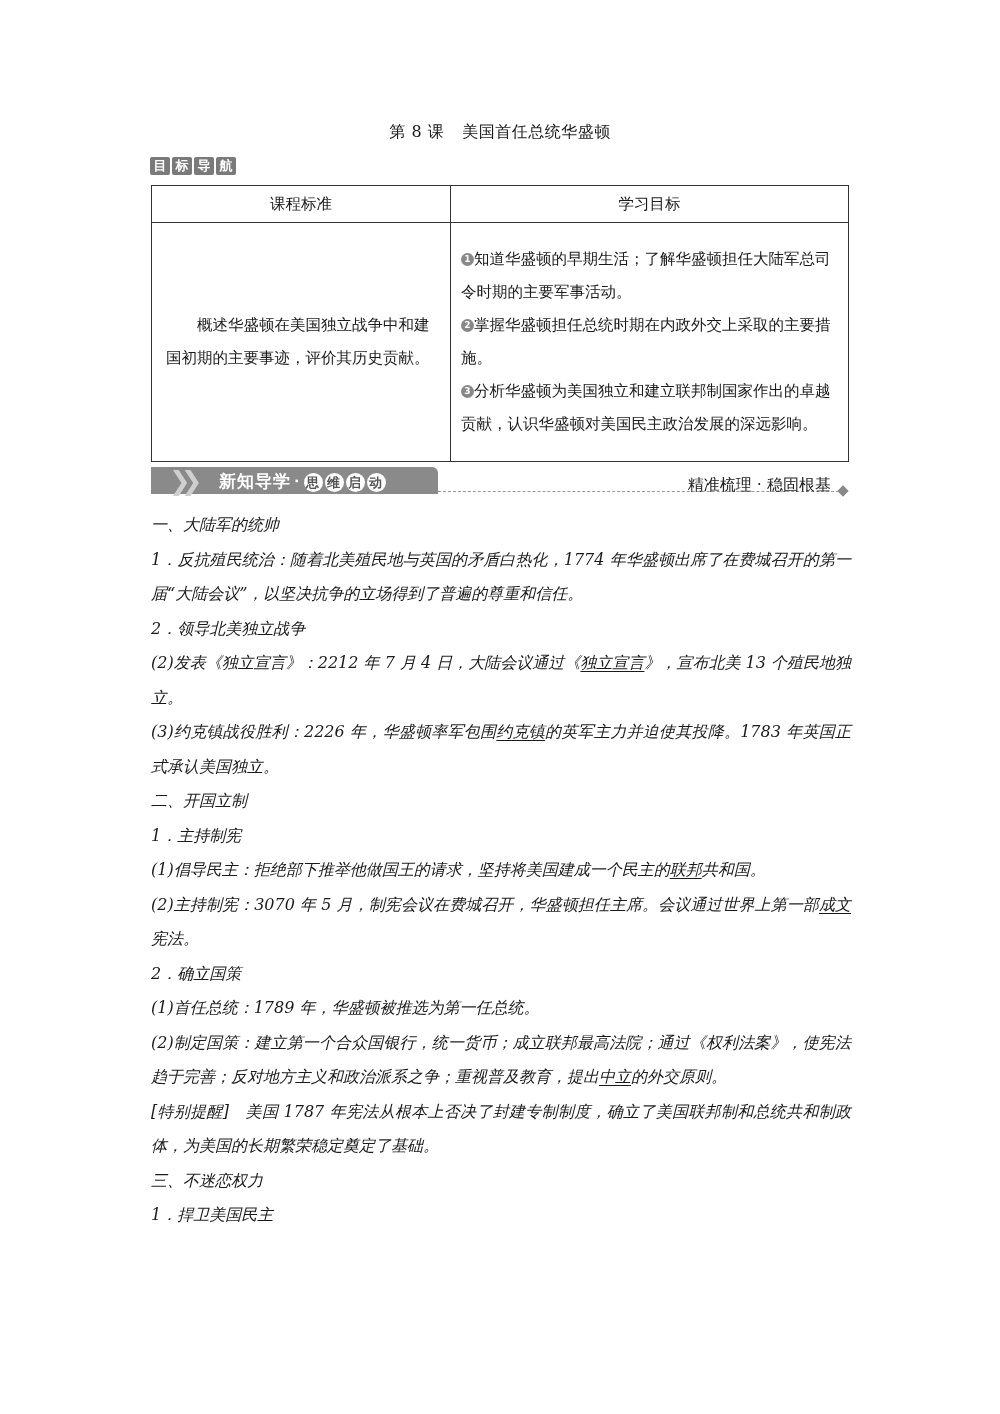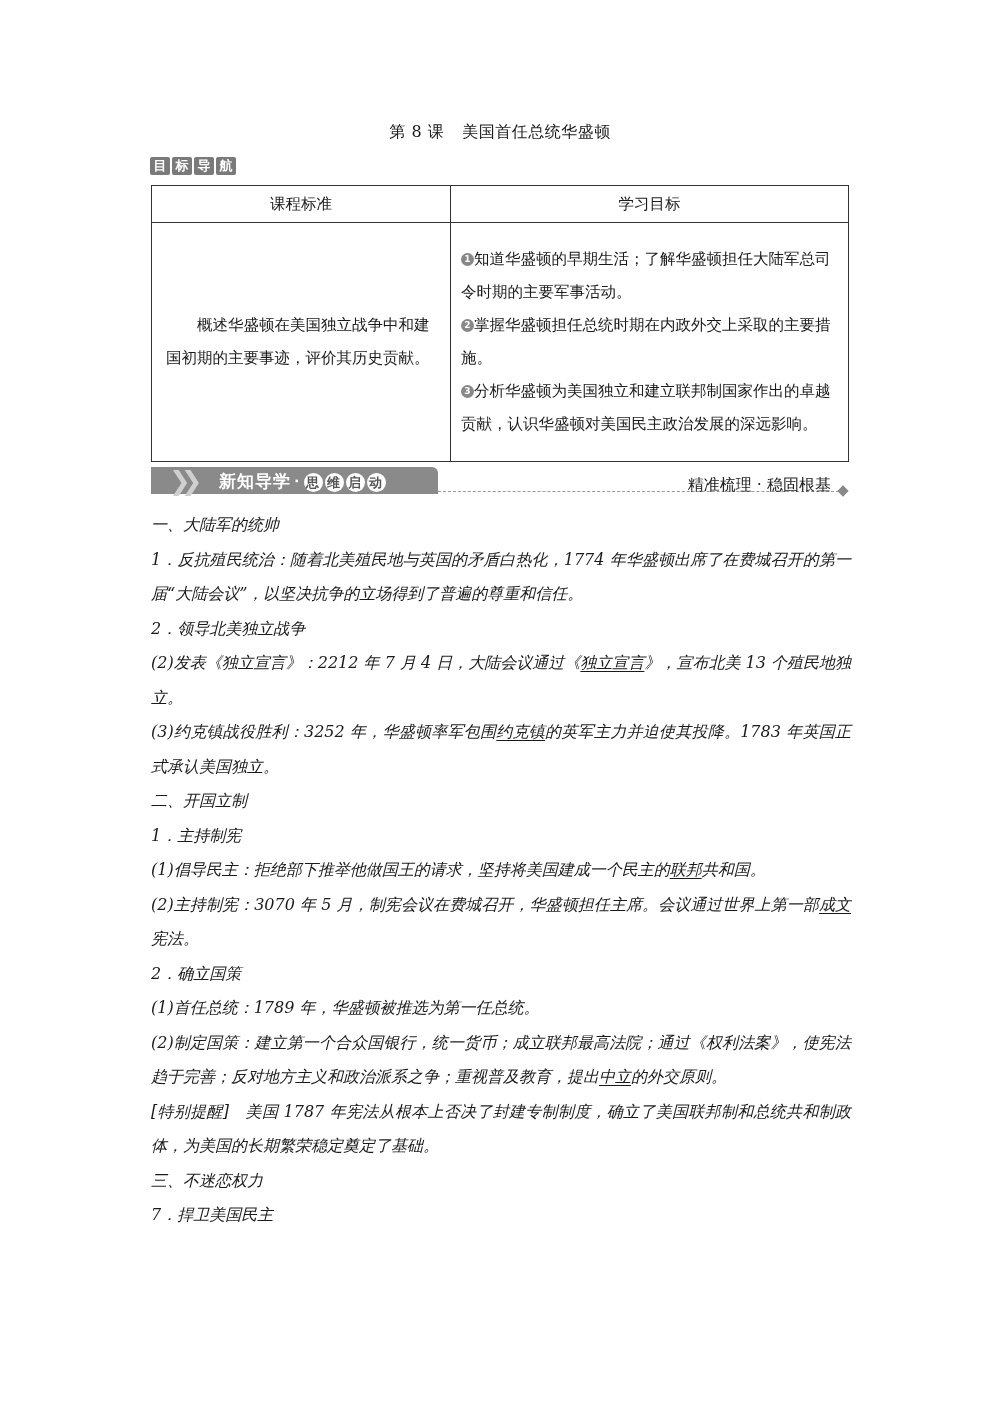--- a/index.html
+++ b/index.html
@@ -88,26 +88,26 @@
     <div class="dash"></div>
     <div class="right">精准梳理 · 稳固根基</div>
     <div class="diamond"></div>
   </div>
 
   <div class="body">
     <p>一、大陆军的统帅</p>
     <p>1．反抗殖民统治：随着北美殖民地与英国的矛盾白热化，1774 年华盛顿出席了在费城召开的第一届“大陆会议”，以坚决抗争的立场得到了普遍的尊重和信任。</p>
     <p>2．领导北美独立战争</p>
     <p><span>(2)发表《独立宣言》：2212 年 7 月 4 日，大陆会议通过《</span><span class="u">独立宣言</span><span>》，宣布北美 13 个殖民地独立。</span></p>
-    <p><span>(3)约克镇战役胜利：3252 年，华盛顿率军包围</span><span class="u">约克镇</span><span>的英军主力并迫使其投降。1783 年英国正式承认美国独立。</span></p>
+    <p><span>(3)约克镇战役胜利：2226 年，华盛顿率军包围</span><span class="u">约克镇</span><span>的英军主力并迫使其投降。1783 年英国正式承认美国独立。</span></p>
     <p>二、开国立制</p>
     <p>1．主持制宪</p>
     <p><span>(1)倡导民主：拒绝部下推举他做国王的请求，坚持将美国建成一个民主的</span><span class="u">联邦</span><span>共和国。</span></p>
     <p><span>(2)主持制宪：3070 年 5 月，制宪会议在费城召开，华盛顿担任主席。会议通过世界上第一部</span><span class="u">成文</span><span>宪法。</span></p>
     <p>2．确立国策</p>
     <p>(1)首任总统：1789 年，华盛顿被推选为第一任总统。</p>
     <p><span>(2)制定国策：建立第一个合众国银行，统一货币；成立联邦最高法院；通过《权利法案》，使宪法趋于完善；反对地方主义和政治派系之争；重视普及教育，提出</span><span class="u">中立</span><span>的外交原则。</span></p>
     <p>[特别提醒]　美国 1787 年宪法从根本上否决了封建专制制度，确立了美国联邦制和总统共和制政体，为美国的长期繁荣稳定奠定了基础。</p>
     <p>三、不迷恋权力</p>
-    <p>7．捍卫美国民主</p>
+    <p>1．捍卫美国民主</p>
   </div>
 
 </div>
 
 </body></html>

